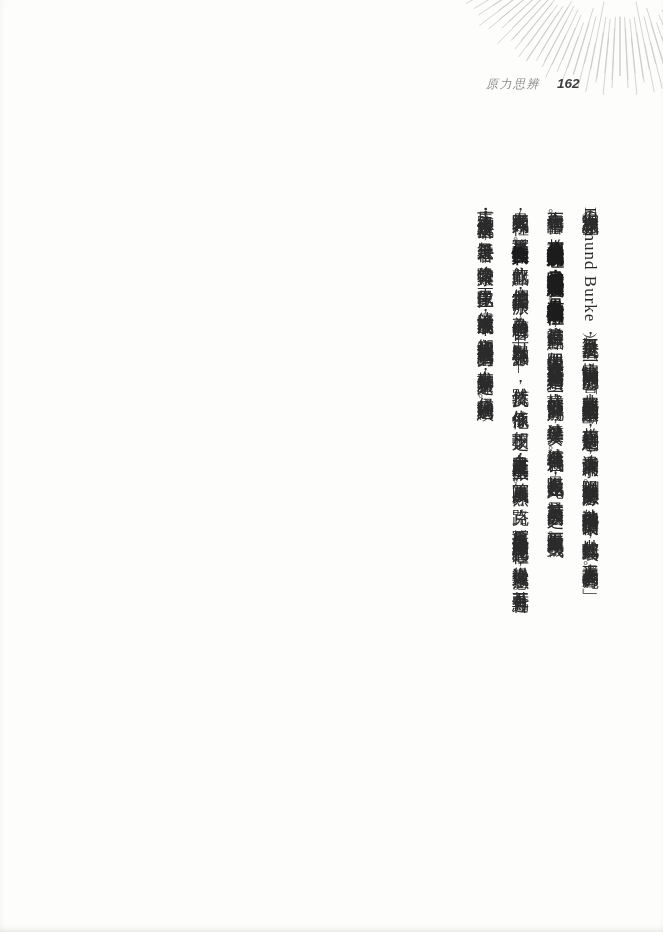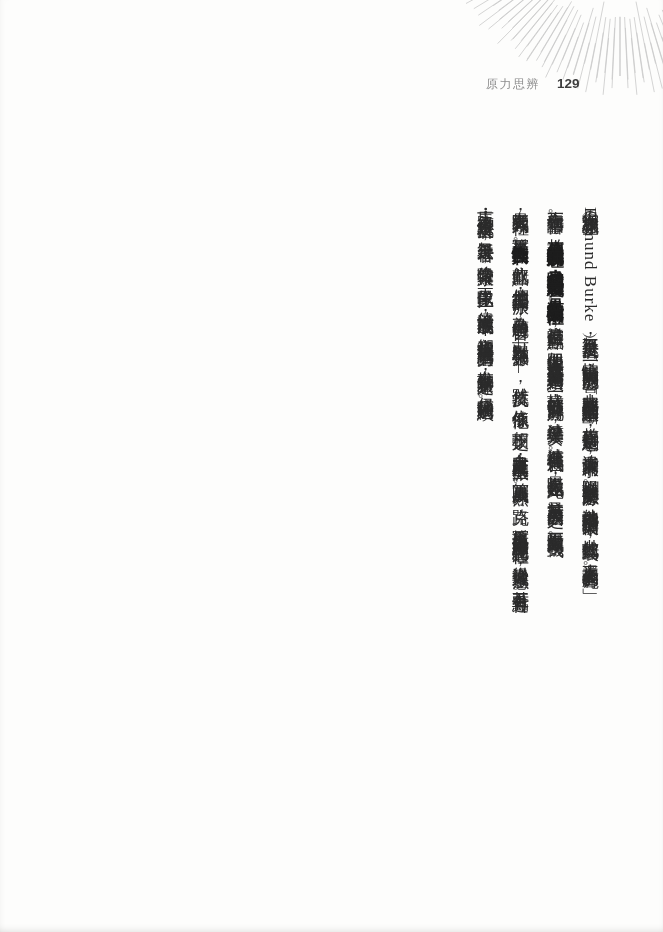--- a/index.html
+++ b/index.html
@@ -28,20 +28,21 @@
   }
 
   .running-head {
     position: absolute;
     top: 76px;
     left: 486px;
     display: flex;
     align-items: baseline;
     font-family: "Liberation Sans", "DejaVu Sans", sans-serif;
     white-space: nowrap;
+    font-style: italic;
   }
   .running-head .title {
     font-size: 12px;
     letter-spacing: 1.5px;
     color: #8c8c8c;
   }
   .running-head .pagenum {
     margin-left: 17px;
     font-size: 13.5px;
     font-weight: 700;
@@ -168,21 +169,21 @@
       <line x1="298.6" y1="-12.7" x2="337.7" y2="19.5" stroke="#c9c9c9" stroke-width="0.8"></line>
       <line x1="135.4" y1="-12.7" x2="96.3" y2="19.5" stroke="#c9c9c9" stroke-width="0.8"></line>
       <line x1="287.9" y1="-27.2" x2="338.3" y2="10.4" stroke="#c9c9c9" stroke-width="0.8"></line>
       <line x1="146.1" y1="-27.2" x2="95.7" y2="10.4" stroke="#c9c9c9" stroke-width="0.8"></line>
       <line x1="317.5" y1="-12.5" x2="358.7" y2="15.2" stroke="#c9c9c9" stroke-width="0.8"></line>
       <line x1="116.5" y1="-12.5" x2="75.3" y2="15.2" stroke="#c9c9c9" stroke-width="0.8"></line>
     </svg>
 
   <div class="running-head">
     <span class="title">原力思辨</span>
-    <span class="pagenum">129</span>
+    <span class="pagenum">162</span>
   </div>
 
   <div class="body-text">
       <p><span>保守派思想家柏克（Edmund Burke）無疑不是反抗者，害怕「一時風尚與潮流」的影響，由此導致「整個福祉的延續遭中斷」。柏克覺得這是悲劇，違背人最深的需求，阻攔社會穩定的必要來源。他激動指出這種中斷的後果：「世代彼此斷裂，人還不如夏天的蒼蠅。」</span></p>
       <p><span>先在這句話暫停一下。柏克認為</span><span class="bold">傳統是連結各代的肌理，賦予我們的生活以意義，是人類最能獲致的永恆</span><span>。這當然是保守觀點，但即使非保守派人士也喜歡甚或需要某種連結與延續。棒球的一部分魅力源自於此，連結父母與子女，連結舊世代與新世代。星際大戰也是如此，這是其歷久不衰的原因之一。看星際大戰如同一項儀式。</span></p>
       <p><span>在星際大戰系列裡，反抗軍尋求的是</span><span class="bold">恢復共和</span><span>。依此觀點，他們才是真正的保守派，為自己的傳統發言，可以歸為柏克派分子——雖然反抗，依然像他。相較之下，白卜庭才是真正的改革派，第一軍團成員亦然。路克、反抗軍與反抗勢力是想回歸（理想化的）過往，從過往尋求靈感，甚至有點遵古。</span></p>
       <p><span>馬丁・路德・金恩是反抗者，無疑是天行者，略像韓索羅，更像歐比王，儘管追求徹底的改革，卻也相當了解跨世代連結的力量，在推動嶄新篇章之際，仍呼籲傳統的延續。</span></p>
     </div>
 
 </div>

